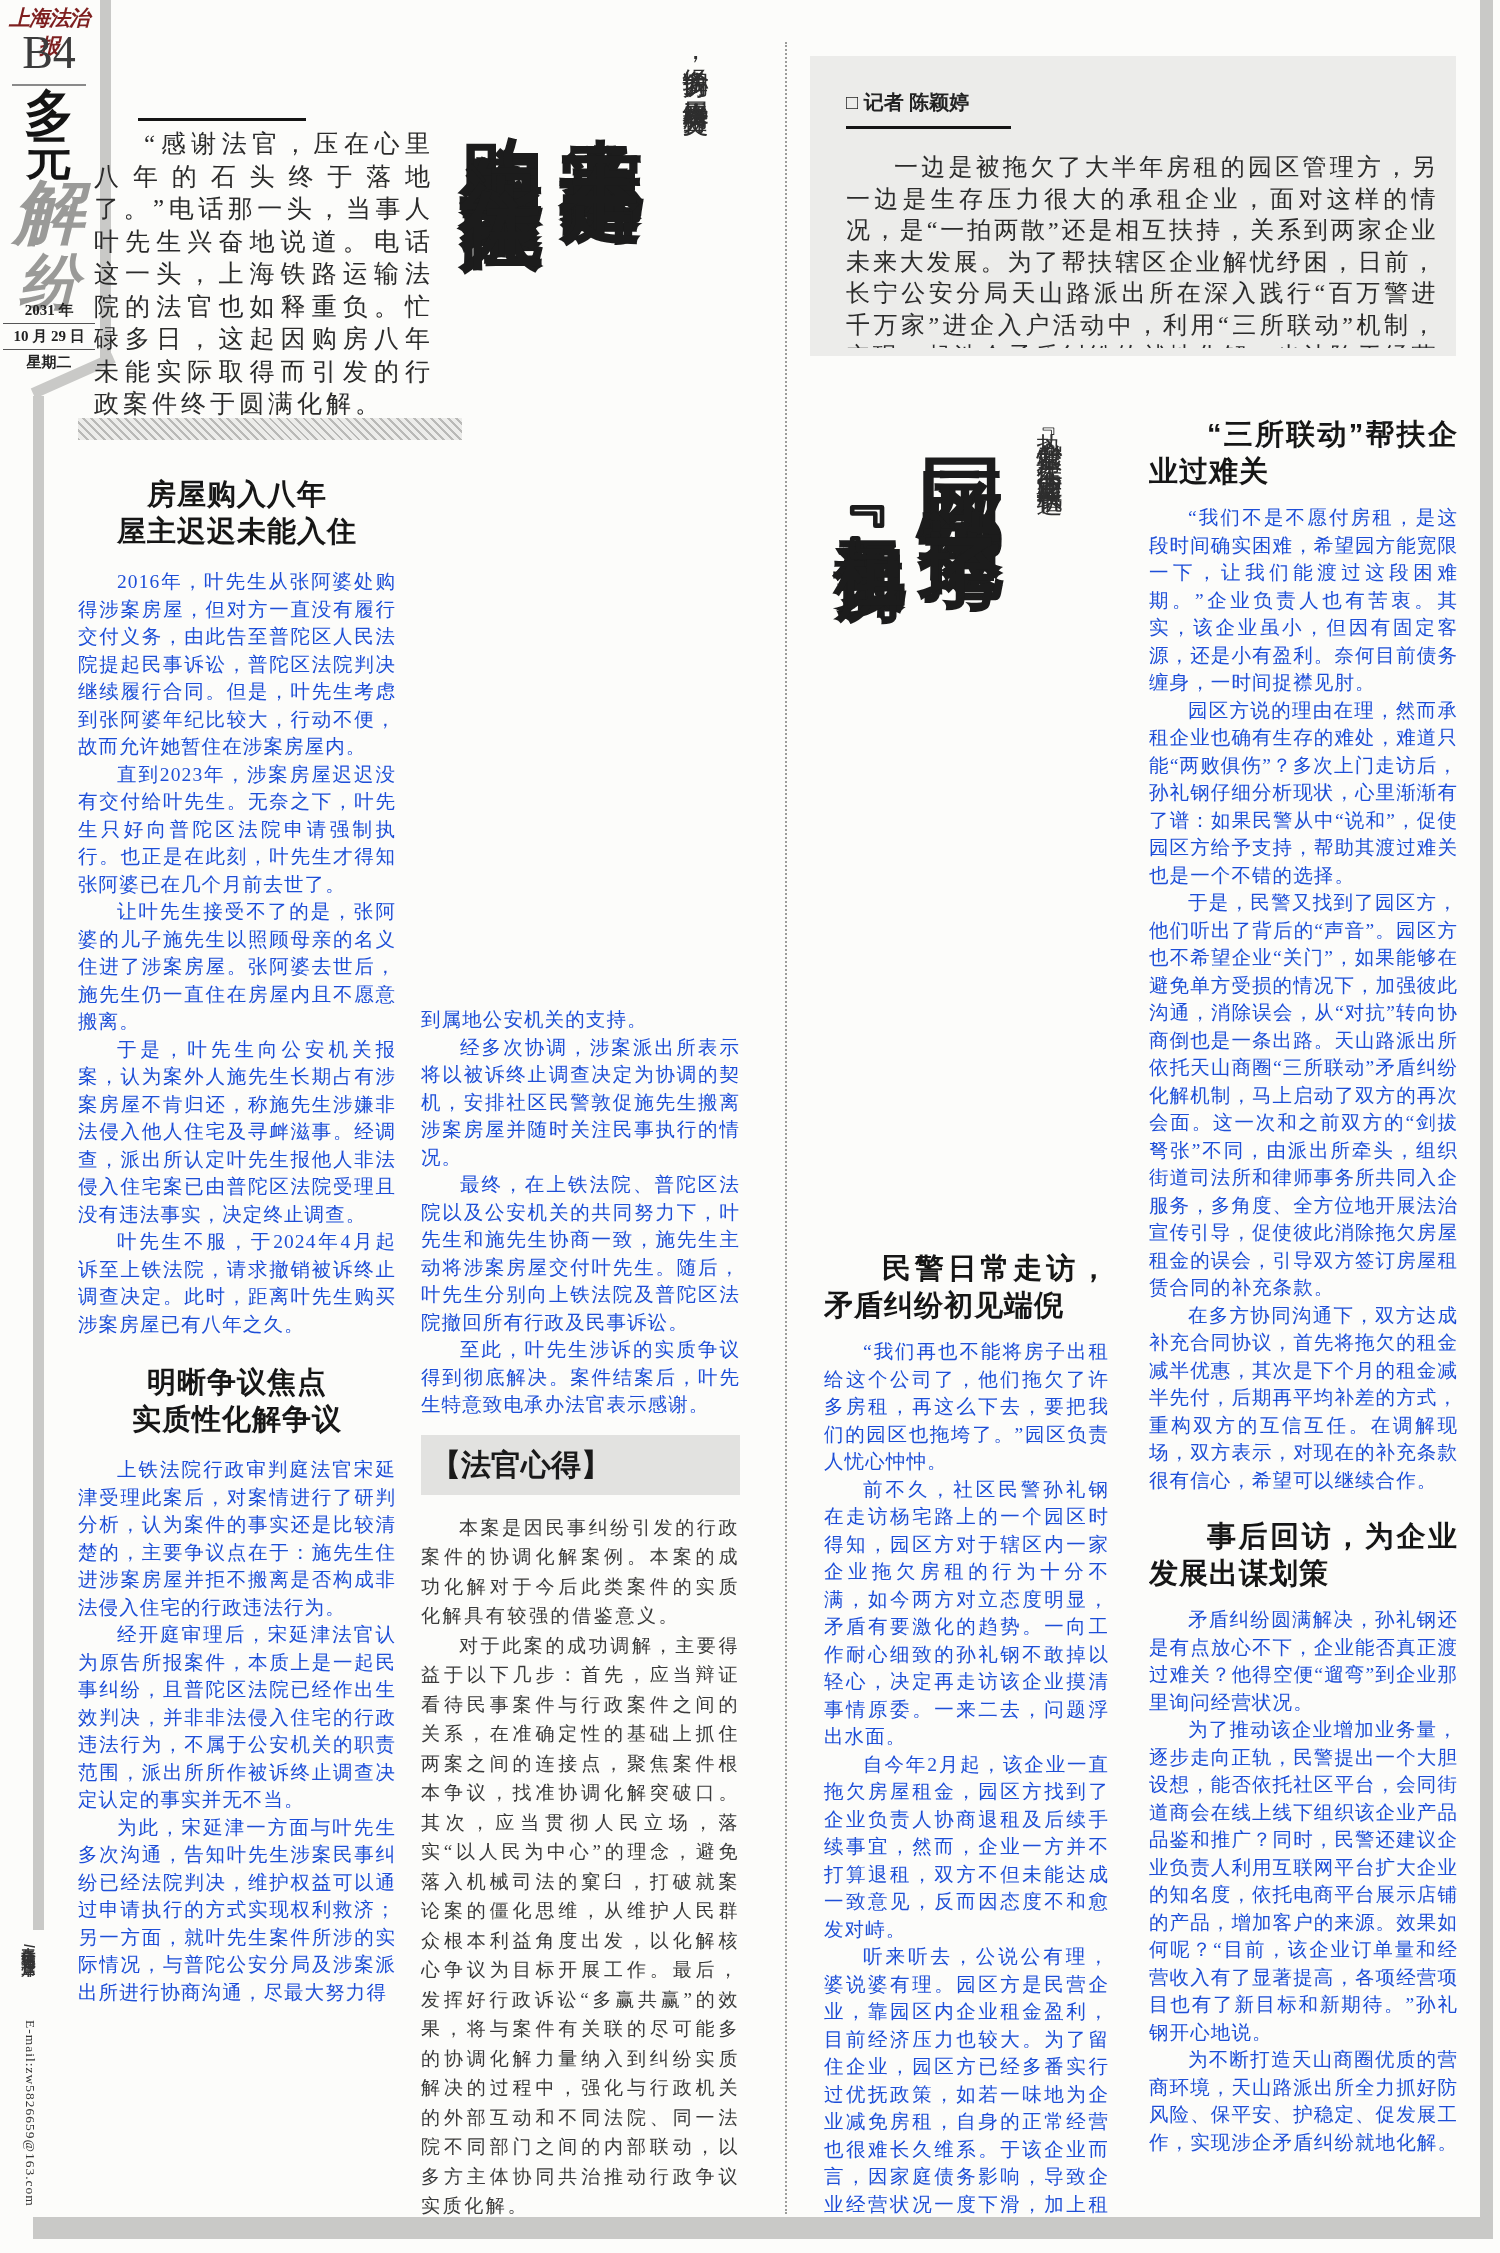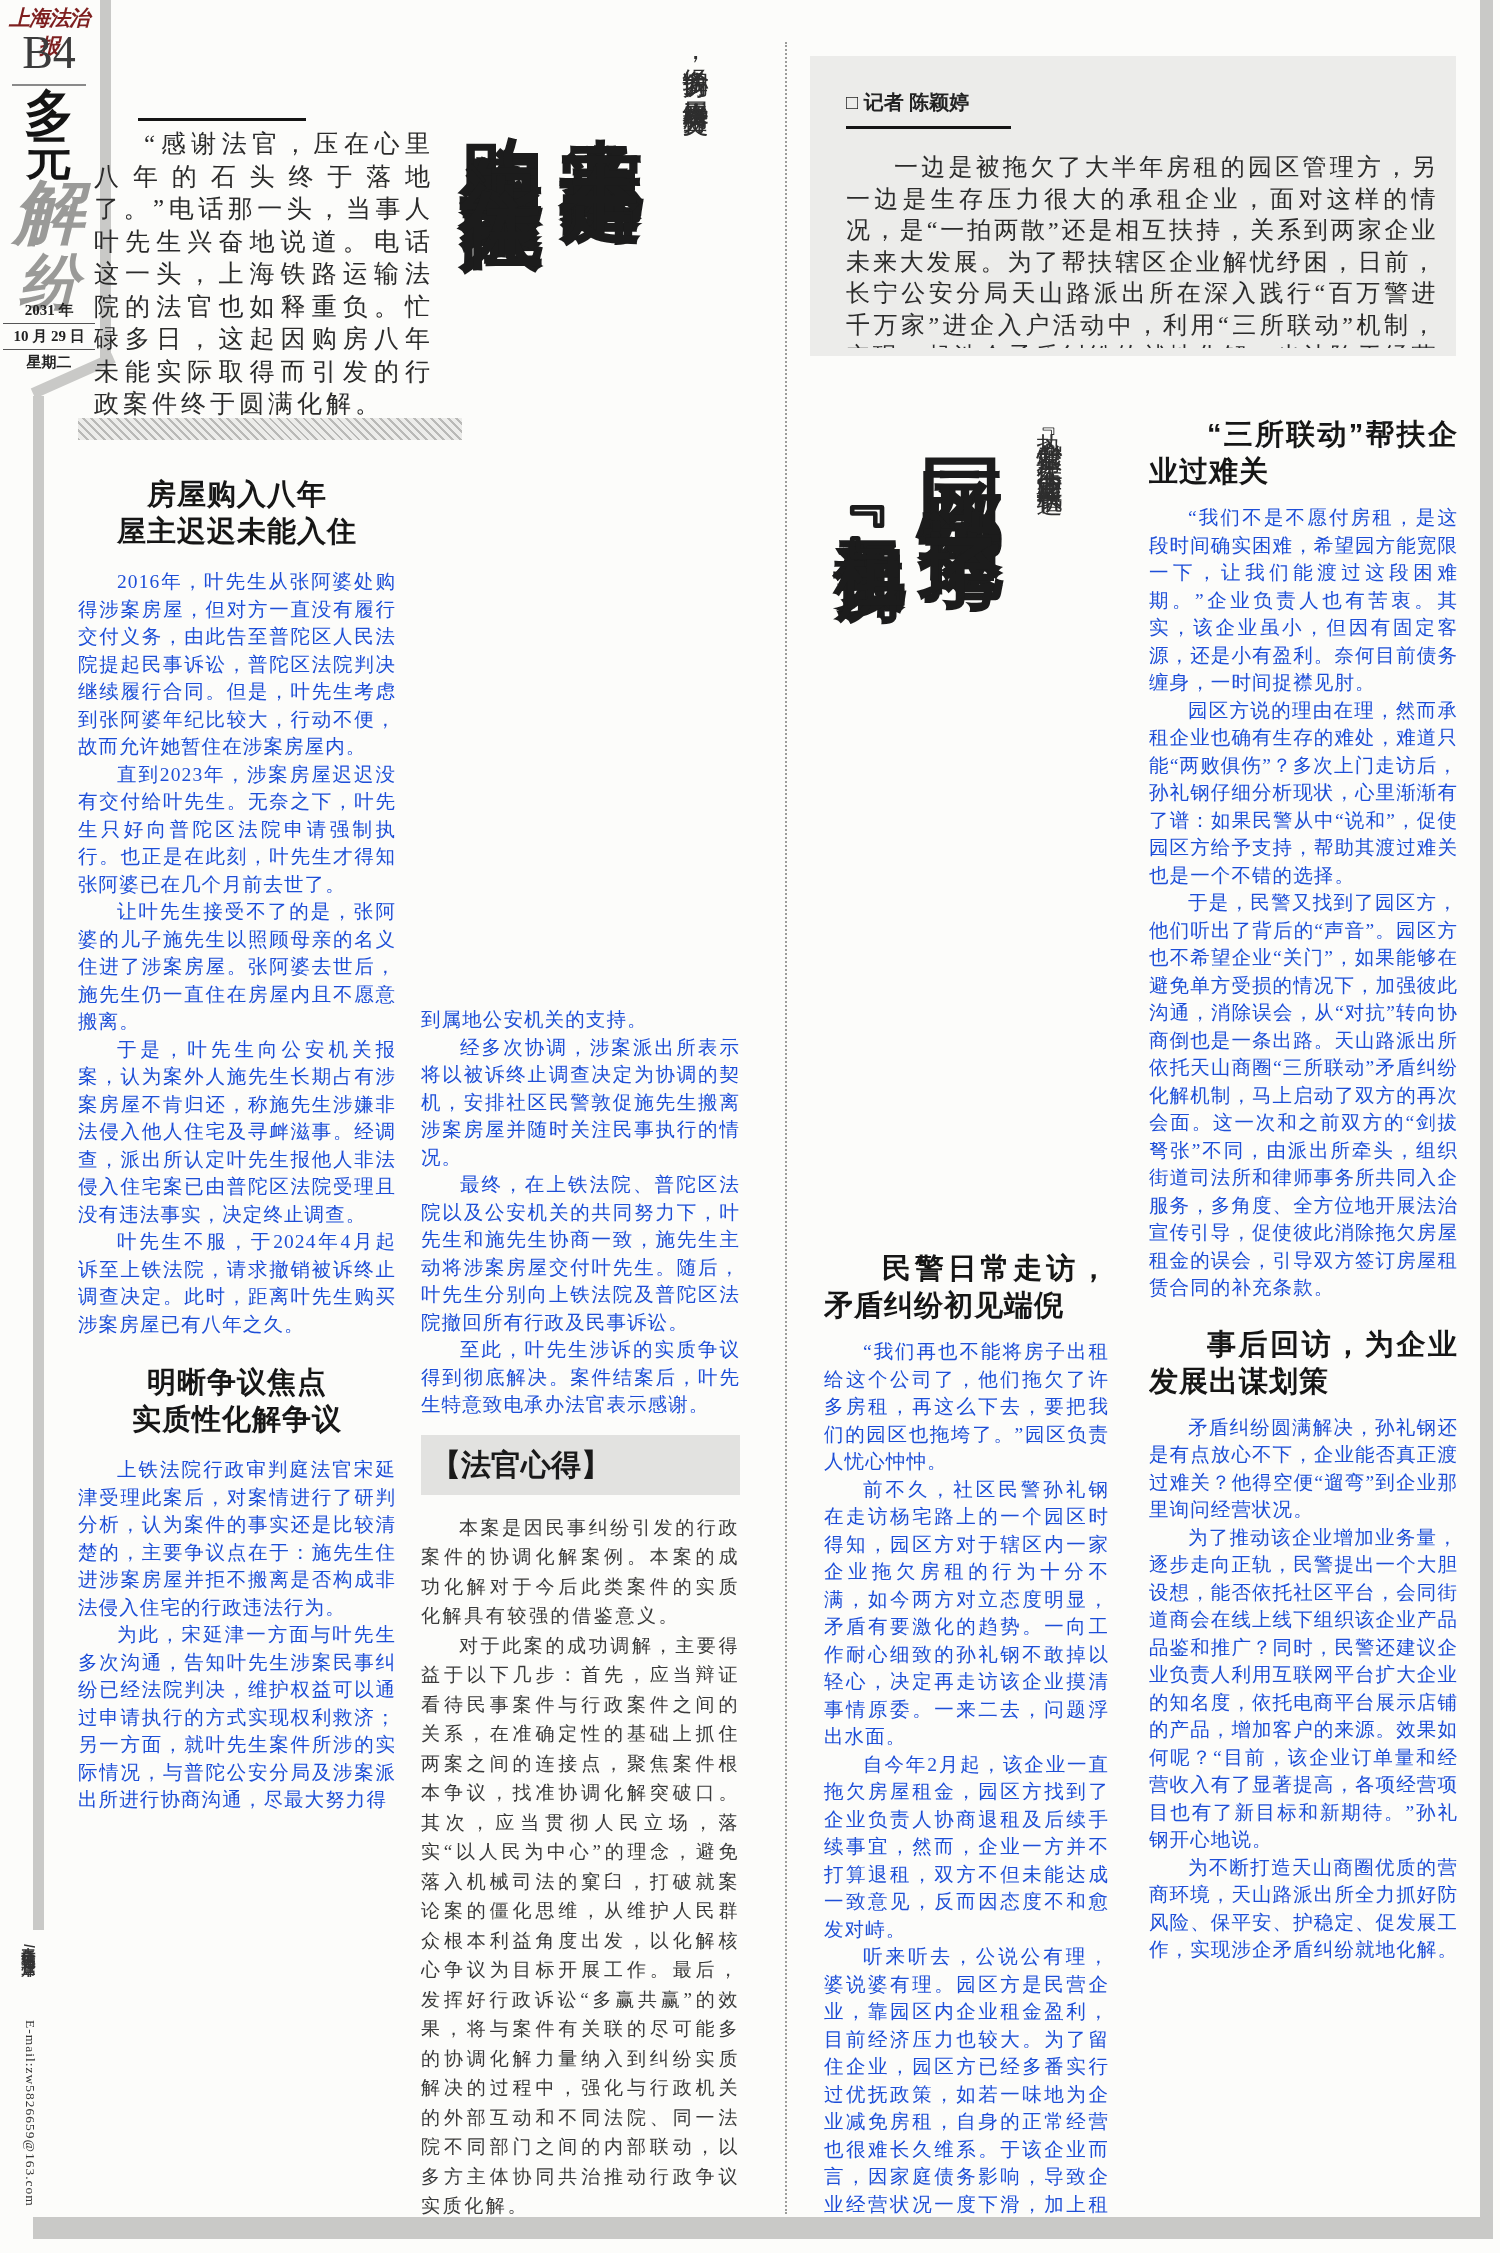--- a/index.html
+++ b/index.html
@@ -97,20 +97,21 @@
         <p>让叶先生接受不了的是，张阿婆的儿子施先生以照顾母亲的名义住进了涉案房屋。张阿婆去世后，施先生仍一直住在房屋内且不愿意搬离。</p>
         <p>于是，叶先生向公安机关报案，认为案外人施先生长期占有涉案房屋不肯归还，称施先生涉嫌非法侵入他人住宅及寻衅滋事。经调查，派出所认定叶先生报他人非法侵入住宅案已由普陀区法院受理且没有违法事实，决定终止调查。</p>
         <p>叶先生不服，于2024年4月起诉至上铁法院，请求撤销被诉终止调查决定。此时，距离叶先生购买涉案房屋已有八年之久。</p>
       </div>
     <div class="col-head centered" style="margin-top:26px;">
         <div>明晰争议焦点</div>
         <div>实质性化解争议</div>
       </div>
     <div>
         <p>上铁法院行政审判庭法官宋延津受理此案后，对案情进行了研判分析，认为案件的事实还是比较清楚的，主要争议点在于：施先生住进涉案房屋并拒不搬离是否构成非法侵入住宅的行政违法行为。</p>
+        <p>经开庭审理后，宋延津法官认为原告所报案件，本质上是一起民事纠纷，且普陀区法院已经作出生效判决，并非非法侵入住宅的行政违法行为，不属于公安机关的职责范围，派出所所作被诉终止调查决定认定的事实并无不当。</p>
         <p>为此，宋延津一方面与叶先生多次沟通，告知叶先生涉案民事纠纷已经法院判决，维护权益可以通过申请执行的方式实现权利救济；另一方面，就叶先生案件所涉的实际情况，与普陀公安分局及涉案派出所进行协商沟通，尽最大努力得</p>
       </div>
   </div>
 
   <div class="abs col" style="left:421px;top:1006px;width:319px;height:1210px;">
     <p class="no-indent">到属地公安机关的支持。</p>
     <div>
         <p>经多次协调，涉案派出所表示将以被诉终止调查决定为协调的契机，安排社区民警敦促施先生搬离涉案房屋并随时关注民事执行的情况。</p>
         <p>最终，在上铁法院、普陀区法院以及公安机关的共同努力下，叶先生和施先生协商一致，施先生主动将涉案房屋交付叶先生。随后，叶先生分别向上铁法院及普陀区法院撤回所有行政及民事诉讼。</p>
         <p>至此，叶先生涉诉的实质争议得到彻底解决。案件结案后，叶先生特意致电承办法官表示感谢。</p>
@@ -143,20 +144,21 @@
         <p>听来听去，公说公有理，婆说婆有理。园区方是民营企业，靠园区内企业租金盈利，目前经济压力也较大。为了留住企业，园区方已经多番实行过优抚政策，如若一味地为企业减免房租，自身的正常经营也很难长久维系。于该企业而言，因家庭债务影响，导致企业经营状况一度下滑，加上租金违约可能遭遇清场，该企业将随时面临倒闭。</p>
       </div>
   </div>
 
   <div class="abs col" style="left:1149px;top:406px;width:309px;height:1810px;">
     <div class="col-head runin">“三所联动”帮扶企业过难关</div>
     <div>
         <p>“我们不是不愿付房租，是这段时间确实困难，希望园方能宽限一下，让我们能渡过这段困难期。”企业负责人也有苦衷。其实，该企业虽小，但因有固定客源，还是小有盈利。奈何目前债务缠身，一时间捉襟见肘。</p>
         <p>园区方说的理由在理，然而承租企业也确有生存的难处，难道只能“两败俱伤”？多次上门走访后，孙礼钢仔细分析现状，心里渐渐有了谱：如果民警从中“说和”，促使园区方给予支持，帮助其渡过难关也是一个不错的选择。</p>
         <p>于是，民警又找到了园区方，他们听出了背后的“声音”。园区方也不希望企业“关门”，如果能够在避免单方受损的情况下，加强彼此沟通，消除误会，从“对抗”转向协商倒也是一条出路。天山路派出所依托天山商圈“三所联动”矛盾纠纷化解机制，马上启动了双方的再次会面。这一次和之前双方的“剑拔弩张”不同，由派出所牵头，组织街道司法所和律师事务所共同入企服务，多角度、全方位地开展法治宣传引导，促使彼此消除拖欠房屋租金的误会，引导双方签订房屋租赁合同的补充条款。</p>
+        <p>在多方协同沟通下，双方达成补充合同协议，首先将拖欠的租金减半优惠，其次是下个月的租金减半先付，后期再平均补差的方式，重构双方的互信互任。在调解现场，双方表示，对现在的补充条款很有信心，希望可以继续合作。</p>
       </div>
     <div class="col-head runin" style="margin-top:24px;">事后回访，为企业发展出谋划策</div>
     <div>
         <p>矛盾纠纷圆满解决，孙礼钢还是有点放心不下，企业能否真正渡过难关？他得空便“遛弯”到企业那里询问经营状况。</p>
         <p>为了推动该企业增加业务量，逐步走向正轨，民警提出一个大胆设想，能否依托社区平台，会同街道商会在线上线下组织该企业产品品鉴和推广？同时，民警还建议企业负责人利用互联网平台扩大企业的知名度，依托电商平台展示店铺的产品，增加客户的来源。效果如何呢？“目前，该企业订单量和经营收入有了显著提高，各项经营项目也有了新目标和新期待。”孙礼钢开心地说。</p>
         <p>为不断打造天山商圈优质的营商环境，天山路派出所全力抓好防风险、保平安、护稳定、促发展工作，实现涉企矛盾纠纷就地化解。</p>
       </div>
   </div>
 
 </div>

